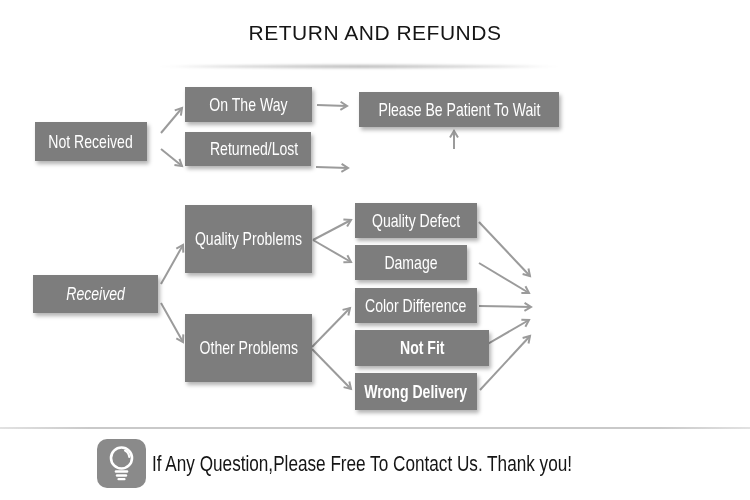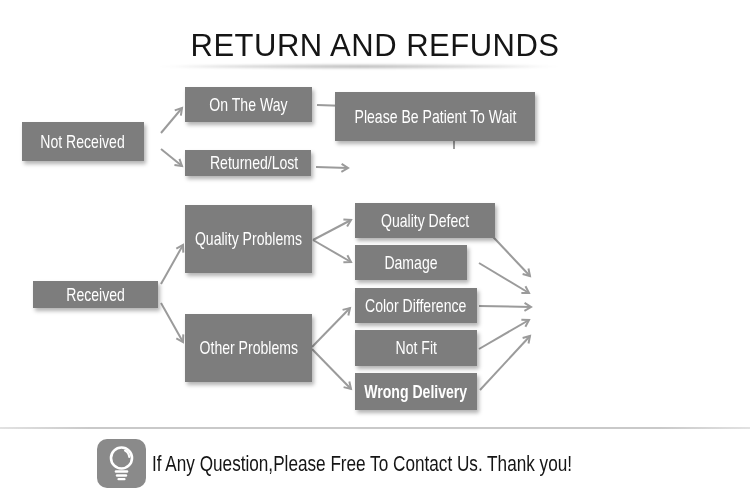--- a/index.html
+++ b/index.html
@@ -2,22 +2,22 @@
 <html style="--box-fill: #7d7d7d; --box-text: #ffffff; --arrow: #9b9b9b; --title-text: #151515; --divider: #c9c9c9; --icon-fill: #8a8a8a;"><head>
 <meta charset="utf-8">
 <style>
   * { margin:0; padding:0; box-sizing:border-box; }
   html, body { background:#ffffff; }
   .canvas {
     position:relative; width:750px; height:500px; background:#fff;
     font-family:"Liberation Sans", sans-serif; overflow:hidden;
   }
   .page-title {
-    position:absolute; top:26px; left:0; width:750px; text-align:center;
-    font-size:31px; line-height:40px; font-weight:400; letter-spacing:0.5px;
+    position:absolute; top:13px; left:0; width:750px; text-align:center;
+    font-size:21px; line-height:40px; font-weight:400; letter-spacing:0.5px;
     color:var(--title-text,#151515); white-space:nowrap;
   }
   .title-underline {
     position:absolute; top:64px; left:157px; width:404px; height:5px;
     border-radius:50%;
     background:radial-gradient(ellipse closest-side, rgba(0,0,0,0.30), rgba(0,0,0,0.12) 70%, rgba(0,0,0,0) 100%);
     filter:blur(1px);
   }
   #arrows-svg { position:absolute; top:0; left:0; width:750px; height:500px; z-index:1; }
   #arrows-svg line { stroke:var(--arrow,#9b9b9b); stroke-width:2; }
@@ -69,51 +69,51 @@
       <line x1="312" y1="347" x2="350" y2="308" marker-end="url(#ah)"></line>
       <line x1="312" y1="349" x2="351" y2="389" marker-end="url(#ah)"></line>
       <line x1="479" y1="222" x2="530" y2="276" marker-end="url(#ah)"></line>
       <line x1="479" y1="263" x2="529" y2="293" marker-end="url(#ah)"></line>
       <line x1="479" y1="306" x2="531" y2="307" marker-end="url(#ah)"></line>
       <line x1="479" y1="349" x2="529" y2="320" marker-end="url(#ah)"></line>
       <line x1="480" y1="390" x2="530" y2="336" marker-end="url(#ah)"></line>
     </svg>
 
   <div class="nodes-layer">
-      <div class="node" style="left: 22px; top: 122px; width: 122px; height: 39px;">
+      <div class="node" style="left: 35px; top: 122px; width: 112px; height: 39px;">
         <span>Not Received</span>
       </div>
       <div class="node" style="left: 185px; top: 87px; width: 127px; height: 35px;">
         <span>On The Way</span>
       </div>
-      <div class="node" style="left: 335px; top: 92px; width: 200px; height: 49px;">
+      <div class="node" style="left: 359px; top: 92px; width: 200px; height: 35px;">
         <span>Please Be Patient To Wait</span>
       </div>
-      <div class="node" style="left: 185px; top: 150px; width: 126px; height: 26px; padding-left: 12px;">
+      <div class="node" style="left: 185px; top: 132px; width: 126px; height: 34px; padding-left: 12px;">
         <span>Returned/Lost</span>
       </div>
-      <div class="node" style="left: 33px; top: 281px; width: 125px; height: 27px;">
+      <div class="node" style="left: 33px; top: 275px; width: 125px; height: 38px; font-style: italic;">
         <span>Received</span>
       </div>
       <div class="node" style="left: 185px; top: 205px; width: 127px; height: 68px;">
         <span>Quality Problems</span>
       </div>
       <div class="node" style="left: 185px; top: 314px; width: 127px; height: 68px;">
         <span>Other Problems</span>
       </div>
-      <div class="node" style="left: 355px; top: 203px; width: 140px; height: 35px;">
+      <div class="node" style="left: 355px; top: 203px; width: 122px; height: 35px;">
         <span>Quality Defect</span>
       </div>
       <div class="node" style="left: 355px; top: 245px; width: 112px; height: 35px;">
         <span>Damage</span>
       </div>
       <div class="node" style="left: 355px; top: 288px; width: 122px; height: 35px; text-align: right;">
         <span>Color Difference</span>
       </div>
-      <div class="node" style="left: 355px; top: 330px; width: 122px; height: 36px;">
+      <div class="node" style="left: 355px; top: 330px; width: 134px; height: 36px; font-weight: bold;">
         <span>Not Fit</span>
       </div>
       <div class="node" style="left: 355px; top: 373px; width: 122px; height: 37px; font-weight: bold;">
         <span>Wrong Delivery</span>
       </div>
     </div>
 
   <div class="divider"></div>
 
   <svg class="footer-icon" viewBox="0 0 49 49">

